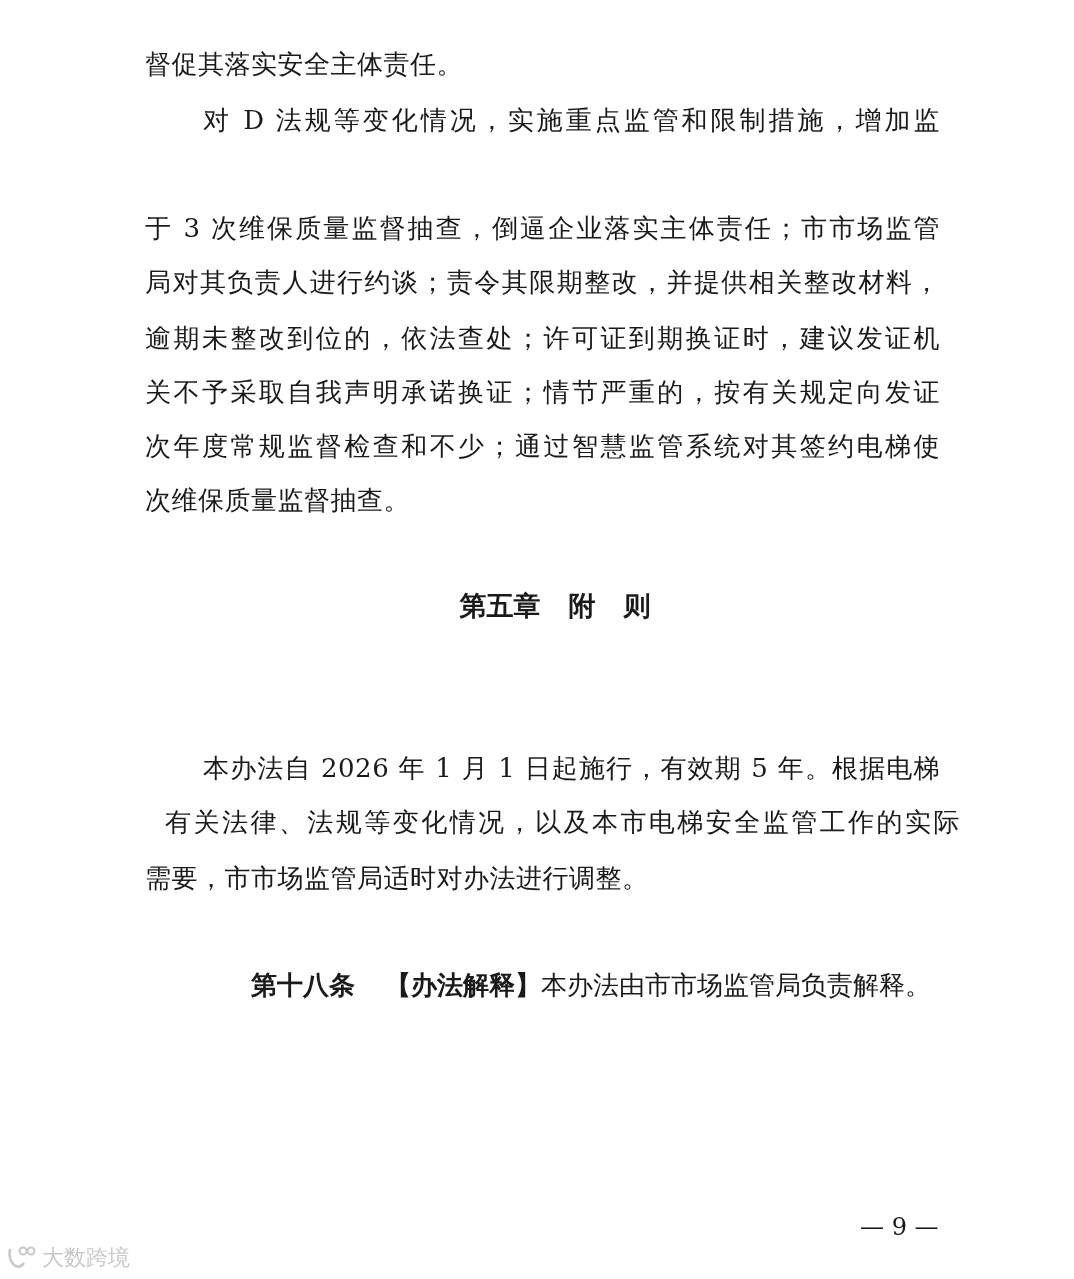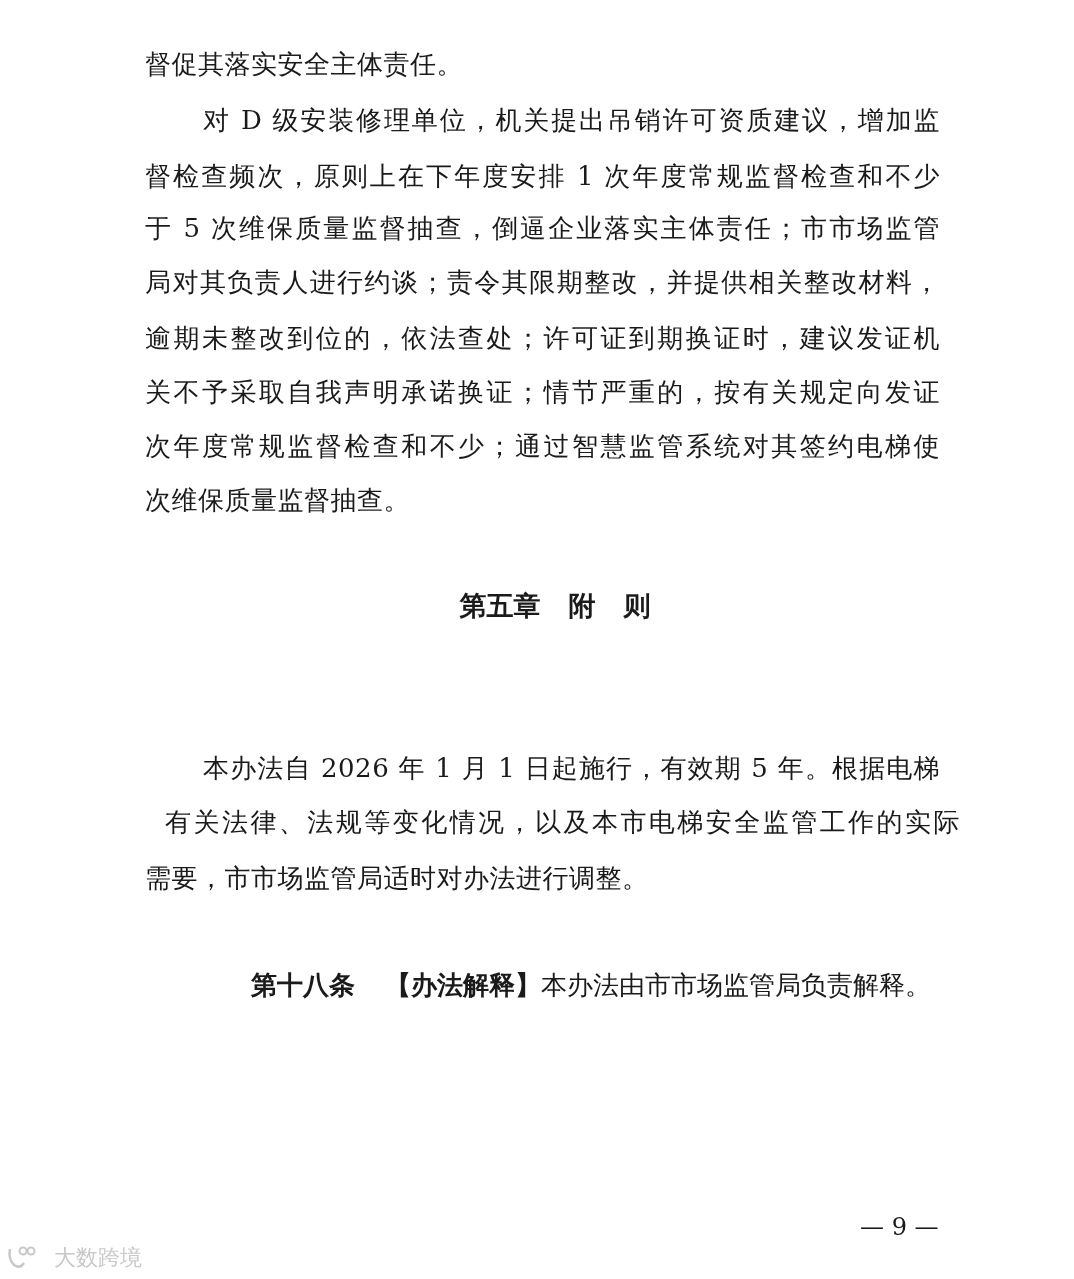--- a/index.html
+++ b/index.html
@@ -33,36 +33,35 @@
     font-family: "DejaVu Serif", "Liberation Serif", serif; font-weight: normal;
   }
   .page-number {
     position: absolute; left: 860px; top: 1212px;
     font-size: 24px; line-height: 30px; white-space: nowrap;
   }
   .watermark {
     position: absolute; left: 6px; top: 1244px;
     font-family: "DejaVu Sans", "Liberation Sans", sans-serif;
     font-size: 22px; line-height: 28px; color: #c8c8c8; white-space: nowrap;
-    display: flex; align-items: center; gap: 18px;
+    display: flex; align-items: center; gap: 6px;
   }
   .watermark .logo {
     width: 30px; height: 26px; position: relative;
   }
 </style>
 </head>
 <body>
 
 <div class="page">
 
   <div class="line last" style="top:48px;">督促其落实安全主体责任。</div>
 
-  <div class="line indent" style="top:104px;">对 D 级安装修理单位，机关提出吊销许可资质建议，增加监</div>
-  <div class="line" style="top:160px;">督检查频次，原则上在下年度安排 1 次年度常规监督检查和不少</div>
-  <div class="line" style="top:212px;">于 5 次维保质量监督抽查，倒逼企业落实主体责任；市市场监管</div>
+  <div class="line indent" style="top:104px;">对 D 法规等变化情况，实施重点监管和限制措施，增加监</div>
+  <div class="line" style="top:212px;">于 3 次维保质量监督抽查，倒逼企业落实主体责任；市市场监管</div>
   <div class="line" style="top:266px;">局对其负责人进行约谈；责令其限期整改，并提供相关整改材料，</div>
   <div class="line" style="top:322px;">逾期未整改到位的，依法查处；许可证到期换证时，建议发证机</div>
   <div class="line" style="top:376px;">关不予采取自我声明承诺换证；情节严重的，按有关规定向发证</div>
   <div class="line" style="top:430px;">次年度常规监督检查和不少；通过智慧监管系统对其签约电梯使</div>
   <div class="line last" style="top:484px;">次维保质量监督抽查。</div>
 
   <div class="chapter">
     <span>第五章</span><span>附</span><span>则</span>
   </div>
 

